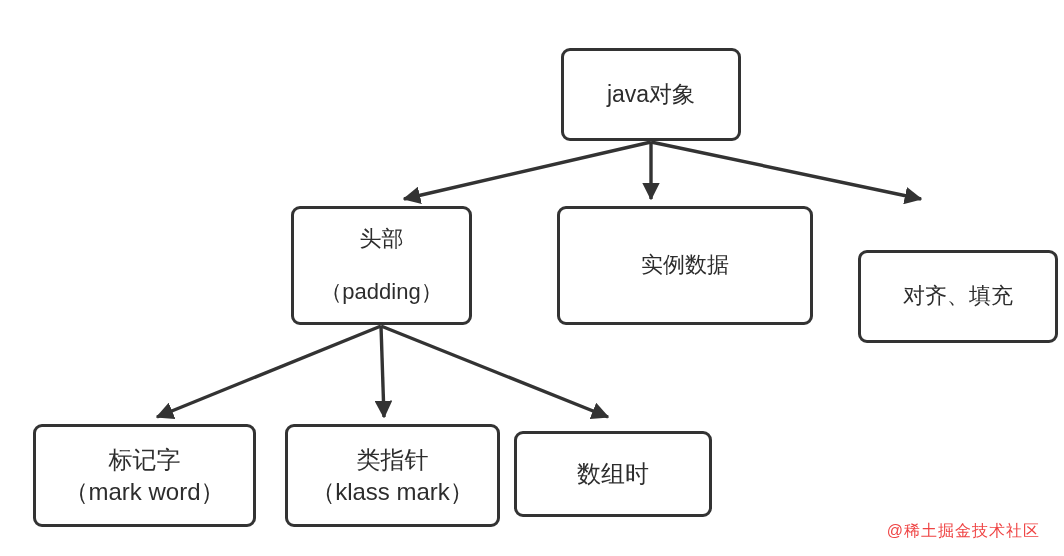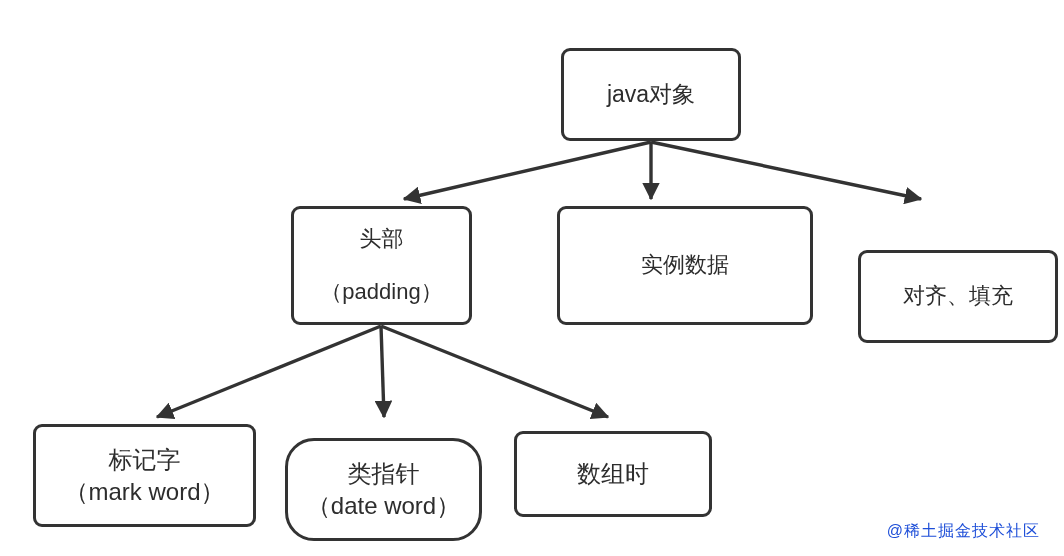--- a/index.html
+++ b/index.html
@@ -50,29 +50,29 @@
   
   #node-root      { left: 561px; top: 48px;  width: 180px; height: 93px; }
 
   
   #node-header    { left: 291px; top: 206px; width: 181px; height: 119px; gap: 24px; }
   #node-instance  { left: 521px; top: 206px; width: 256px; height: 119px; margin-left: 36px; }
   #node-padding   { left: 858px; top: 206px; width: 200px; height: 93px; margin-top: 44px; }
 
   
   #node-markword  { left: 33px;  top: 424px; width: 223px; height: 103px; }
-  #node-klassword { left: 285px; top: 438px; width: 197px; height: 103px; border-radius: 29px; }
+  #node-klassword { left: 285px; top: 424px; width: 215px; height: 103px; }
   #node-arraylen  { left: 514px; top: 431px; width: 198px; height: 86px; }
 
   #watermark {
     position: absolute;
     right: 24px;
     bottom: 14px;
     font-size: 16px;
-    color: #1d4ed8;
+    color: #ef4444;
     letter-spacing: 1px;
     white-space: nowrap;
     z-index: 3;
   }
 </style>
 </head>
 <body>
 
 <div id="canvas">
 
@@ -113,21 +113,21 @@
     <span class="line">对齐、填充</span>
   </div>
 
   <div class="node t-leaf" id="node-markword">
     <span class="line">标记字</span>
     <span class="line">（mark word）</span>
   </div>
 
   <div class="node t-leaf" id="node-klassword">
     <span class="line">类指针</span>
-    <span class="line">（date word）</span>
+    <span class="line">（klass mark）</span>
   </div>
 
   <div class="node t-leaf" id="node-arraylen">
     <span class="line">数组时</span>
   </div>
 
   <div id="watermark">@稀土掘金技术社区</div>
 
 </div>
 

